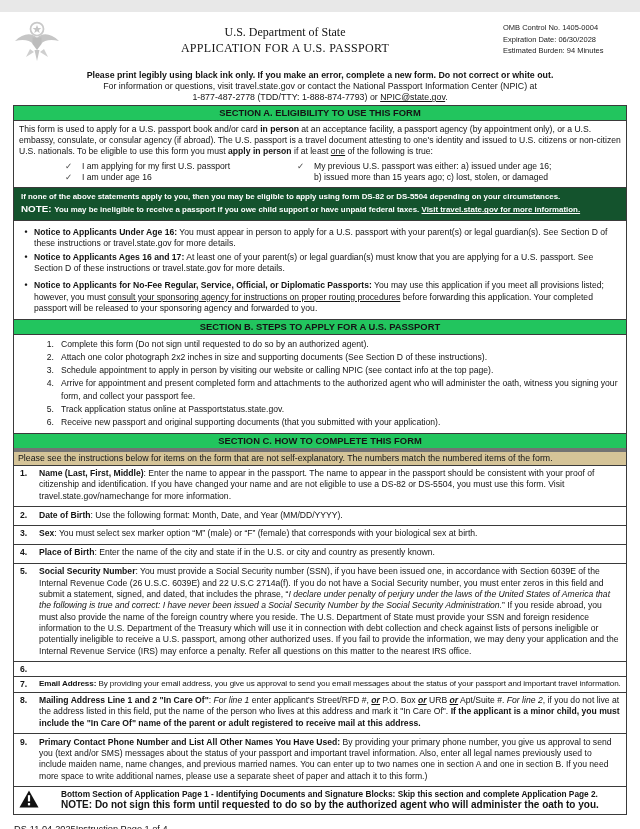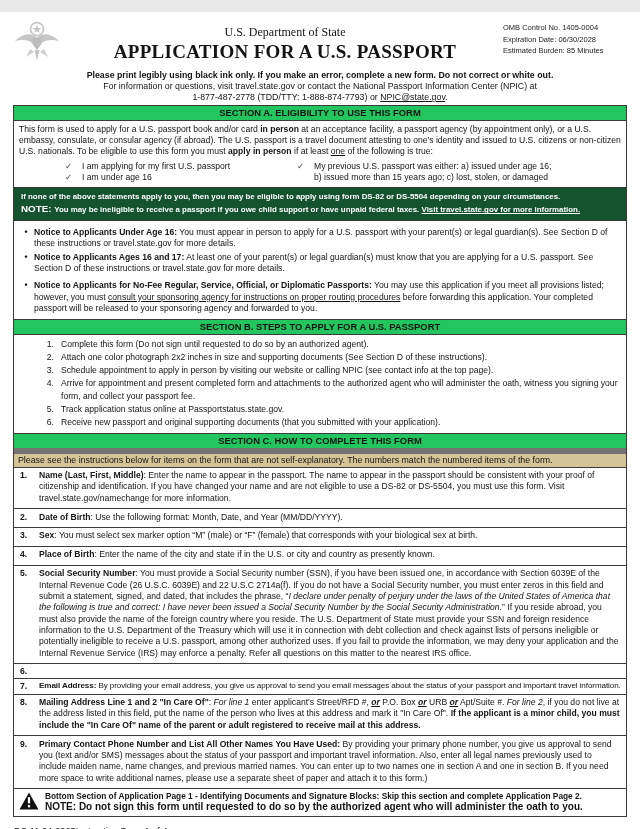--- a/index.html
+++ b/index.html
@@ -8,32 +8,32 @@
     padding:7px 13px 0;background:#ffffff;color:#141414;
     font-family:"Liberation Sans",sans-serif;font-size:8.6px;overflow:hidden;position:relative;
   }
   .b{font-weight:700}.i{font-style:italic}.u{text-decoration:underline}.lg{font-size:9.8px}
 
   
   .hdr{display:flex;align-items:flex-start}
   .seal-wrap{width:54px;padding-top:2px}
   .hdr-center{flex:1;text-align:center;font-family:"Liberation Serif",serif}
   .agency{font-size:12px;margin-top:6px}
-  .form-title{font-size:19px;font-weight:700;letter-spacing:.3px;margin-top:1px}
+  .form-title{font-size:12px;font-weight:400;letter-spacing:.3px;margin-top:1px}
   .omb{width:124px;font-size:7.5px;line-height:1.55;padding-top:3px;color:#222}
   .print-note{text-align:center;font-weight:700;font-size:8.8px;margin-top:3px}
   .center-line{text-align:center;font-size:8.8px;margin-top:1px}
   .plain-link{color:#141414;text-decoration:underline;cursor:pointer}
 
   
   .form-table{border:1px solid #3a3a3a;margin-top:3px}
   .row{border-top:1px solid #3a3a3a}
   .row.first{border-top:none}
   .section-header{background:#22c55e;text-align:center;font-weight:700;font-size:9.4px;padding:1px 2px 2px}
-  .sec-intro{background:#d5c498;font-size:8.8px;padding:1px 4px 2px;border-top:6px solid #737373}
+  .sec-intro{background:#d5c498;font-size:8.8px;padding:1px 4px 2px;border-top:4px solid #737373}
 
   .sec-body{padding:3px 5px 4px;line-height:1.3}
   .checklist{display:flex;margin-top:3px}
   .check-col{line-height:1.32}
   .check-col.left{margin-left:46px;width:232px}
   .check-col.right{flex:1}
   .check-line{display:flex}
   .check-mark{width:17px;color:#4a4a4a}
   .check-indent{margin-left:17px}
 
@@ -51,21 +51,21 @@
   .step{display:flex;line-height:1.5}
   .step-num{width:40px;text-align:right;padding-right:7px}
   .step-text{flex:1;padding-right:6px}
 
   .items .item{display:flex;padding:2.5px 3px 4px 6px}
   .item-num{width:19px;font-weight:700}
   .item-text{flex:1;line-height:1.32;padding-right:2px}
   .item.tight{padding-top:2px;padding-bottom:2px}
   .item.tight .item-text{font-size:8.1px;letter-spacing:-.1px}
 
-  .warning{display:flex;align-items:center;padding:2px 5px 3px;gap:6px}
+  .warning{display:flex;align-items:center;padding:2px 5px 3px;gap:22px}
   .warning-text{flex:1}
   .warn-l1{font-size:8.3px;font-weight:700;line-height:1.25}
   .warn-l2{font-size:10px;font-weight:700;line-height:1.2}
 
   .footer{display:flex;margin-top:9px;font-size:9.2px;padding:0 1px}
 </style>
 </head>
 <body>
 
 <div class="page">
@@ -83,21 +83,21 @@
         </g>
       </svg>
     </div>
     <div class="hdr-center">
       <div class="agency">U.S. Department of State</div>
       <div class="form-title">APPLICATION FOR A U.S. PASSPORT</div>
     </div>
     <div class="omb">
       <div>OMB Control No. 1405-0004</div>
       <div>Expiration Date: 06/30/2028</div>
-      <div>Estimated Burden: 85 Minutes</div>
+      <div>Estimated Burden: 94 Minutes</div>
     </div>
   </div>
   <div class="print-note">Please print legibly using black ink only. If you make an error, complete a new form. Do not correct or white out.</div>
   <div class="center-line">For information or questions, visit travel.state.gov or contact the National Passport Information Center (NPIC) at</div>
   <div class="center-line">
     <span>1-877-487-2778  (TDD/TTY: 1-888-874-7793) or </span><span class="plain-link">NPIC@state.gov</span><span>.</span>
   </div>
 
   <div class="form-table">
 

